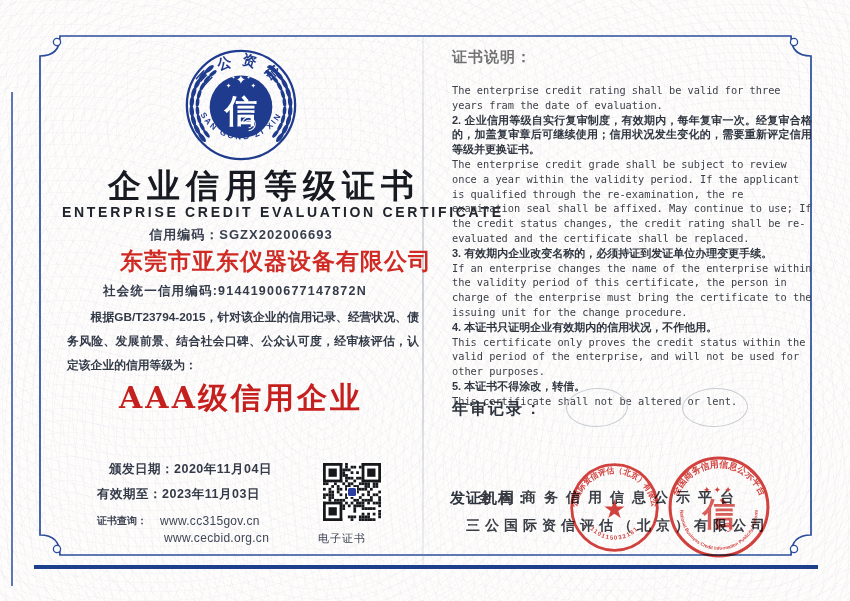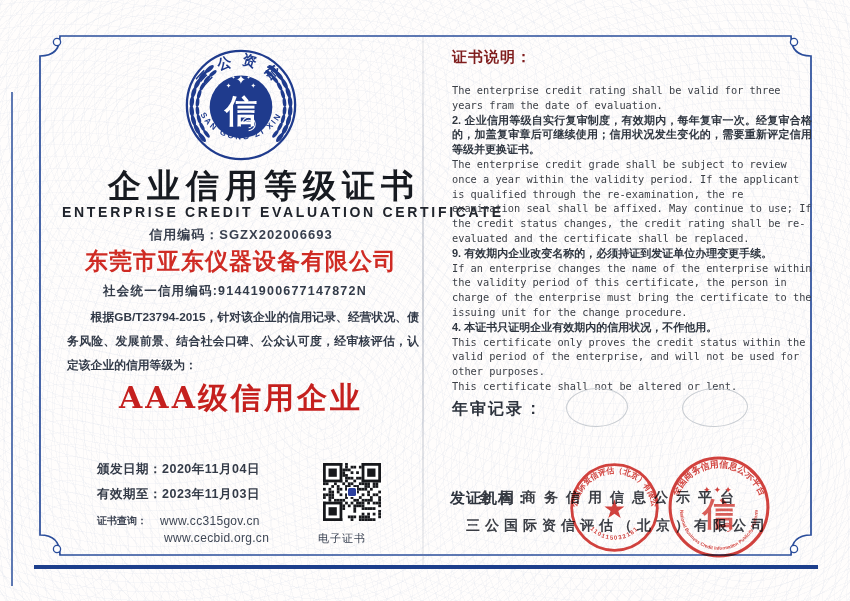--- a/index.html
+++ b/index.html
@@ -14,33 +14,33 @@
       repeating-radial-gradient(circle at 8% 90%, rgba(173,188,213,.13) 0 1px, transparent 1px 12px);}
   .abs{position:absolute;}
   
   .title{left:62px;top:164px;width:358px;text-align:right;font-family:"DejaVu Serif","Liberation Serif",serif;
     font-size:33px;font-weight:900;letter-spacing:6px;color:#171a20;white-space:nowrap;}
   .subtitle{left:62px;top:204px;width:358px;text-align:center;font-size:14px;font-weight:bold;
     letter-spacing:2.7px;color:#20242c;white-space:nowrap;}
   .code-line{left:62px;top:226px;width:358px;text-align:center;font-size:13px;font-weight:bold;
     letter-spacing:1px;color:#39404f;}
   .company{left:40px;top:246px;width:402px;text-align:center;font-size:23px;font-weight:bold;
-    letter-spacing:1px;color:#cf2b24;white-space:nowrap;}
+    letter-spacing:1px;color:#cf2b24;white-space:nowrap;padding-left:35px;}
   .uscc{left:56px;top:283px;width:358px;text-align:center;font-size:12.5px;font-weight:bold;
     letter-spacing:1.2px;color:#333b49;white-space:nowrap;}
   .para{left:67px;top:305px;width:352px;font-size:11.8px;font-weight:600;line-height:24px;
     text-align:justify;text-indent:2em;color:#323a48;}
   .rating{left:62px;top:378px;width:358px;text-align:center;font-family:"DejaVu Serif","Liberation Serif",serif;
     font-size:30px;font-weight:bold;letter-spacing:3px;color:#c5201e;white-space:nowrap;}
   .kv{font-size:12.5px;font-weight:bold;color:#333a47;letter-spacing:.5px;white-space:nowrap;}
   .q-label{font-size:10px;font-weight:bold;color:#3a4150;}
   .q-url{font-size:12px;color:#3e4654;letter-spacing:.3px;}
   .qr-caption{left:309px;top:531px;width:66px;text-align:center;font-size:11px;color:#3a4252;letter-spacing:1px;}
   
-  .notes-heading{left:452px;top:48px;font-size:15px;font-weight:bold;letter-spacing:1px;color:#7f1d1d;}
+  .notes-heading{left:452px;top:48px;font-size:15px;font-weight:bold;letter-spacing:1px;color:#737373;}
   .notes{left:452px;top:83px;width:360px;}
   .notes p{margin:0;}
   .note-zh{font-size:11px;font-weight:600;line-height:14.8px;color:#2f3640;text-align:justify;}
   .note-en{font-size:10.3px;line-height:14.8px;color:#3a3e45;font-family:"DejaVu Sans Mono","Liberation Mono",monospace;}
   .annual{left:452px;top:399px;font-size:16px;font-weight:bold;letter-spacing:2px;color:#2d333d;}
   .oval{border:1px solid #c9cdd2;border-radius:50%;transform:rotate(-2deg);}
   .issuer-label{left:450px;top:489px;font-size:15px;font-weight:bold;letter-spacing:1px;color:#2d333d;}
   .issuer-1{left:478px;top:489px;font-size:14px;font-weight:bold;letter-spacing:8px;color:#3a3d44;white-space:nowrap;}
   .issuer-2{left:466px;top:517px;font-size:14px;font-weight:bold;letter-spacing:5px;color:#3a3d44;white-space:nowrap;}
   .seal{mix-blend-mode:multiply;opacity:.92;}
@@ -129,21 +129,21 @@
   </svg>
 
   <div class="abs title">企业信用等级证书</div>
   <div class="abs subtitle">ENTERPRISE CREDIT EVALUATION CERTIFICATE</div>
   <div class="abs code-line">信用编码：SGZX202006693</div>
   <div class="abs company">东莞市亚东仪器设备有限公司</div>
   <div class="abs uscc">社会统一信用编码:91441900677147872N</div>
   <div class="abs para">根据GB/T23794-2015，针对该企业的信用记录、经营状况、债务风险、发展前景、结合社会口碑、公众认可度，经审核评估，认定该企业的信用等级为：</div>
   <div class="abs rating">AAA级信用企业</div>
 
-  <div class="abs kv" style="left:97px;top:461px">
+  <div class="abs kv" style="left:109px;top:461px">
     <span>颁发日期：</span><span>2020年11月04日</span>
   </div>
   <div class="abs kv" style="left:97px;top:486px">
     <span>有效期至：</span><span>2023年11月03日</span>
   </div>
   <div class="abs q-label" style="left:97px;top:514px">证书查询：</div>
   <div class="abs q-url" style="left:160px;top:514px">www.cc315gov.cn</div>
   <div class="abs q-url" style="left:164px;top:531px">www.cecbid.org.cn</div>
 
   <svg id="qr-svg" class="abs" style="left:323px;top:463px" width="58" height="58" viewBox="0 0 58 58">
@@ -301,24 +301,25 @@
       <rect x="24" y="24" width="10" height="10" fill="#ffffff"></rect>
       <rect x="25" y="25" width="8" height="8" rx="1.5" fill="#2b3f9e"></rect>
     </svg>
   <div class="abs qr-caption">电子证书</div>
 
   <div class="abs notes-heading">证书说明：</div>
   <div class="abs notes">
     <p class="note-en">The enterprise credit rating shall be valid for three years fram the date of evaluation.</p>
     <p class="note-zh">2. 企业信用等级自实行复审制度，有效期内，每年复审一次。经复审合格的，加盖复审章后可继续使用；信用状况发生变化的，需要重新评定信用等级并更换证书。</p>
     <p class="note-en">The enterprise credit grade shall be subject to review once a year within the validity period. If the applicant is qualified through the re-examination, the re examination seal shall be affixed. May continue to use; If the credit status changes, the credit rating shall be re-evaluated and the certificate shall be replaced.</p>
-    <p class="note-zh">9. 有效期内企业改变名称的，必须持证到发证单位办理变更手续。</p>
+    <p class="note-zh">3. 有效期内企业改变名称的，必须持证到发证单位办理变更手续。</p>
     <p class="note-en">If an enterprise changes the name of the enterprise within the validity period of this certificate, the person in charge of the enterprise must bring the certificate to the issuing unit for the change procedure.</p>
     <p class="note-zh">4. 本证书只证明企业有效期内的信用状况，不作他用。</p>
     <p class="note-en">This certificate only proves the credit status within the valid period of the enterprise, and will not be used for other purposes.</p>
+    <p class="note-zh">5. 本证书不得涂改，转借。</p>
     <p class="note-en">This certificate shall not be altered or lent.</p>
   </div>
 
   <div class="abs annual">年审记录 :</div>
   <div class="abs oval" style="left:566px;top:388px;width:60px;height:37px"></div>
   <div class="abs oval" style="left:682px;top:388px;width:64px;height:37px"></div>
 
   <div class="abs issuer-label">发证机构：</div>
   <div class="abs issuer-1">全国商务信用信息公示平台</div>
   <div class="abs issuer-2">三公国际资信评估（北京）有限公司</div>

